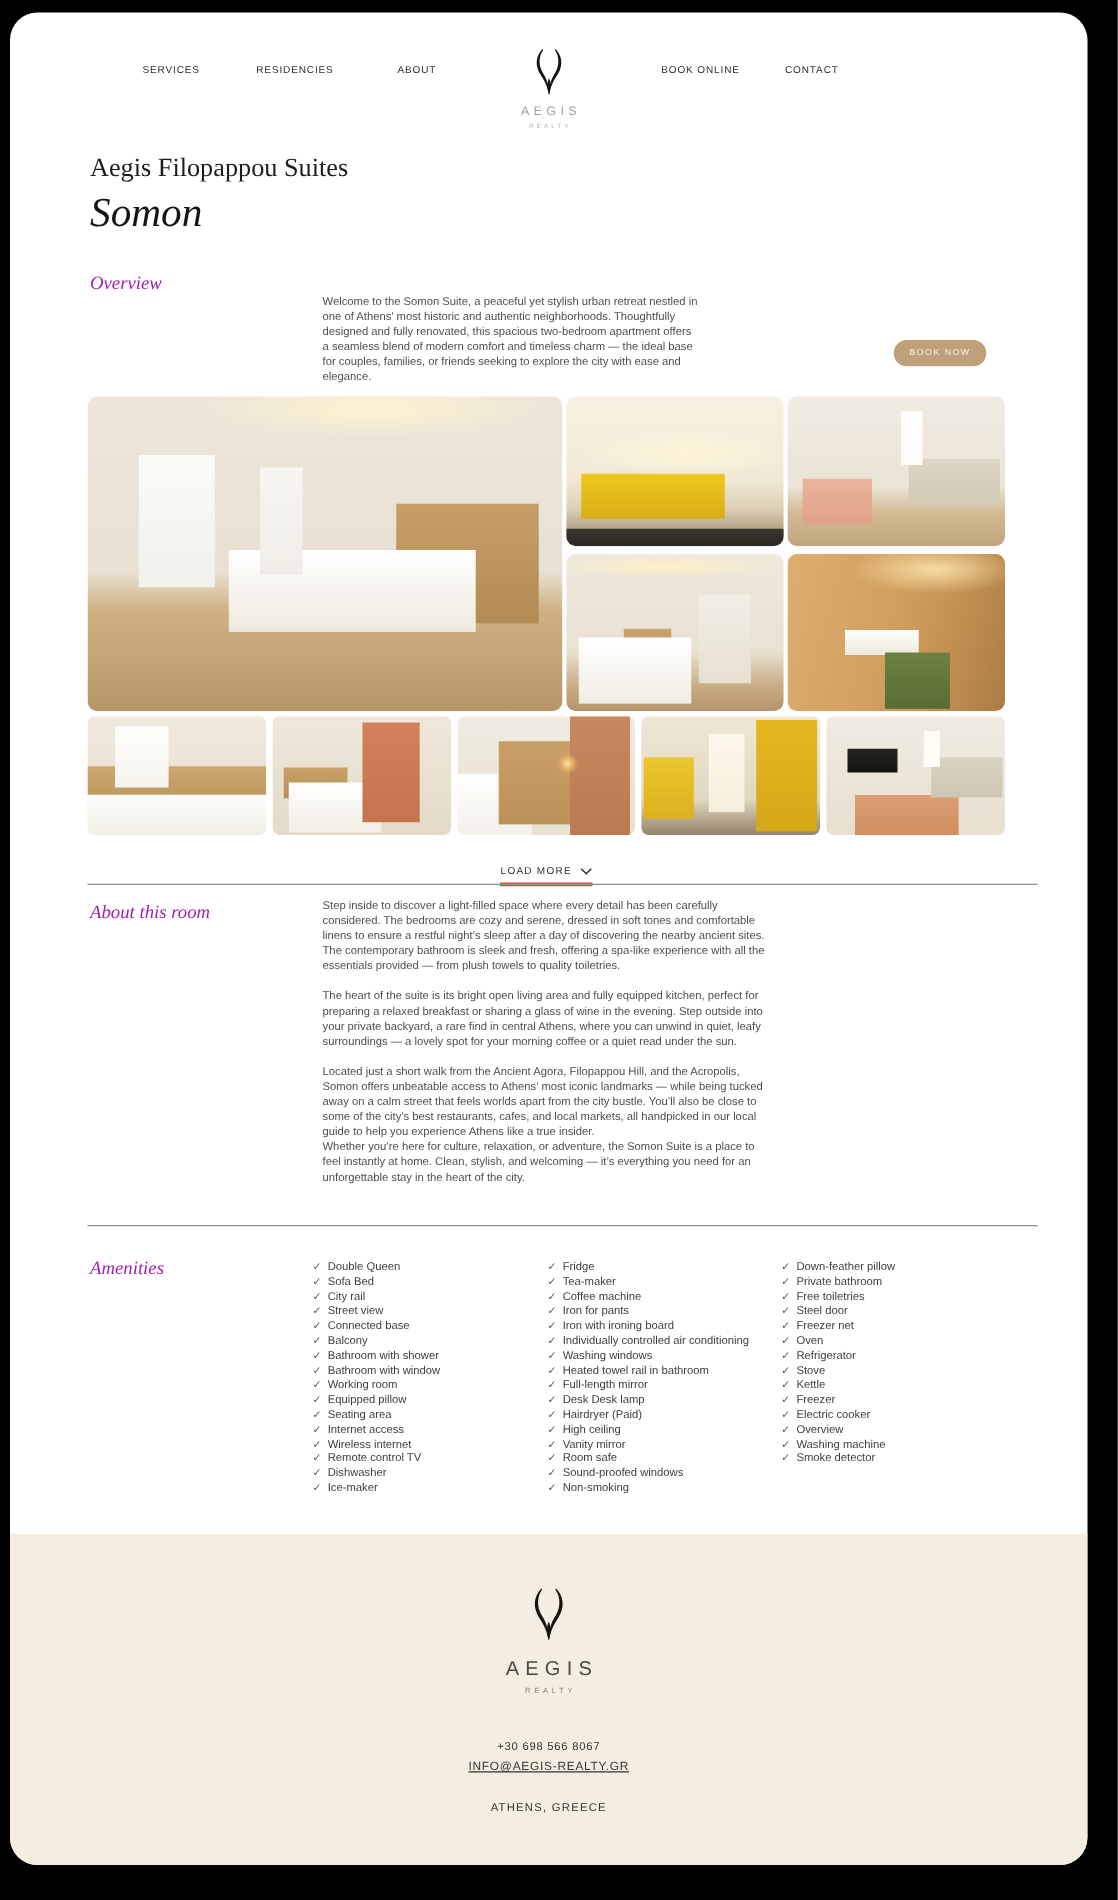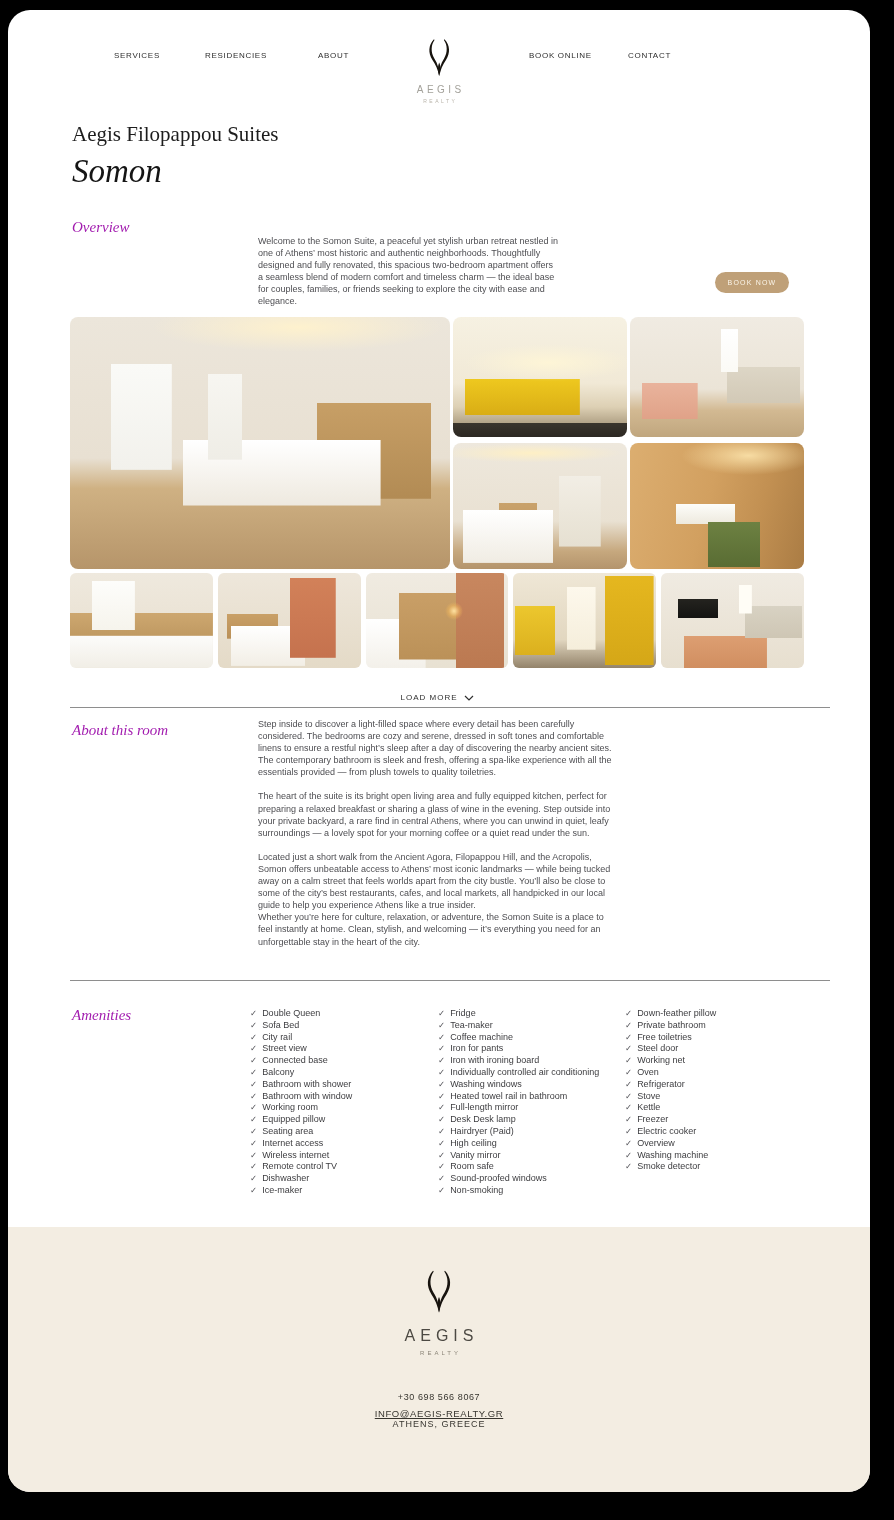--- a/index.html
+++ b/index.html
@@ -105,42 +105,42 @@
     linear-gradient(180deg,#efe7d6 0%,#e2d7c0 70%,#93836a 100%);}
   .p10{background:
     linear-gradient(#24231f,#141412) no-repeat 16% 34%/28% 20%,
     linear-gradient(#fffdf6,#fffdf6) no-repeat 60% 18%/9% 30%,
     linear-gradient(#d8d2c3,#cec6b4) no-repeat 98% 52%/40% 34%,
     linear-gradient(#dd9e72,#d08e60) no-repeat 38% 100%/58% 34%,
     linear-gradient(180deg,#f0ebe2,#e7dfcf);}
 
   .load-more-wrap { position:absolute; left:62px; top:676px; width:734px; text-align:center; }
   .load-more { display:inline-flex; align-items:center; gap:6px; font-size:8px;
-               letter-spacing:1px; color:#2f2f2f; border-bottom:1px solid #ef4444;
+               letter-spacing:1px; color:#2f2f2f; border-bottom:3px solid #ef4444;
                padding-bottom:5px; cursor:pointer; background:none; border-top:none;
                border-left:none; border-right:none; font-family:"Liberation Sans",sans-serif; }
 
   
   .amenities-cols { position:absolute; left:242px; top:998px; display:flex; }
   .amen-col { list-style:none; }
   .ac-1{width:188px} .ac-2{width:187px} .ac-3{width:205px}
   .amen-col li { font-size:9px; line-height:11.8px; color:#3d3d40; display:flex; }
   .chk { color:#55555a; margin-right:5px; font-size:8.5px; }
 
   
   .footer { position:absolute; left:0; top:1217px; width:862px; height:265px;
             background:#f3ede2; display:flex; flex-direction:column; align-items:center; }
   .footer svg { width:34px; height:46px; margin-top:42px; }
   .f-brand { margin-top:12px; font-size:16px; letter-spacing:5px; text-indent:5px;
              color:#4c4943; font-weight:400; }
   .f-tag { margin-top:5px; font-size:6px; letter-spacing:3px; text-indent:3px; color:#8c8679; }
   .f-phone { margin-top:36px; font-size:9px; letter-spacing:.6px; color:#37352f; }
   .f-email { margin-top:6px; font-size:9.5px; letter-spacing:.6px; color:#37352f;
              text-decoration:underline; cursor:pointer; }
-  .f-loc { margin-top:0; font-size:9px; letter-spacing:1px; color:#37352f; }
+  .f-loc { margin-top:22px; font-size:9px; letter-spacing:1px; color:#37352f; }
 </style>
 </head>
 <body>
 
 <div class="page">
 
   <nav>
     <a class="nav-link nl-0">SERVICES</a>
     <a class="nav-link nl-1">RESIDENCIES</a>
     <a class="nav-link nl-2">ABOUT</a>
@@ -350,21 +350,21 @@
       <li>
           <span class="chk">✓</span>
           <span>Free toiletries</span>
         </li>
       <li>
           <span class="chk">✓</span>
           <span>Steel door</span>
         </li>
       <li>
           <span class="chk">✓</span>
-          <span>Working net</span>
+          <span>Freezer net</span>
         </li>
       <li>
           <span class="chk">✓</span>
           <span>Oven</span>
         </li>
       <li>
           <span class="chk">✓</span>
           <span>Refrigerator</span>
         </li>
       <li>

